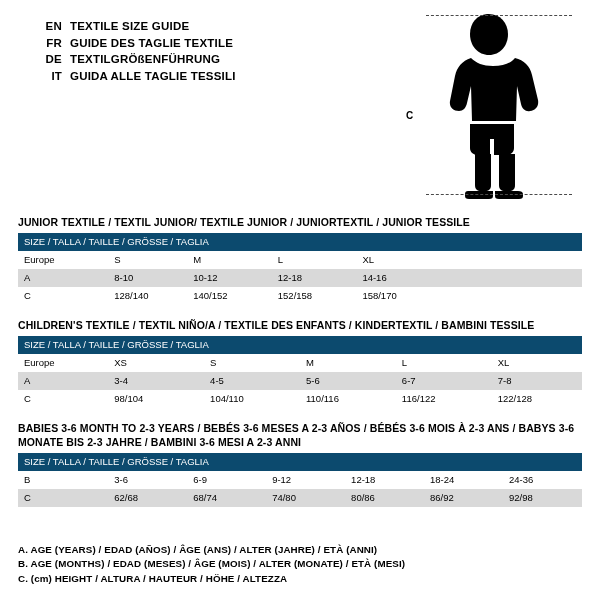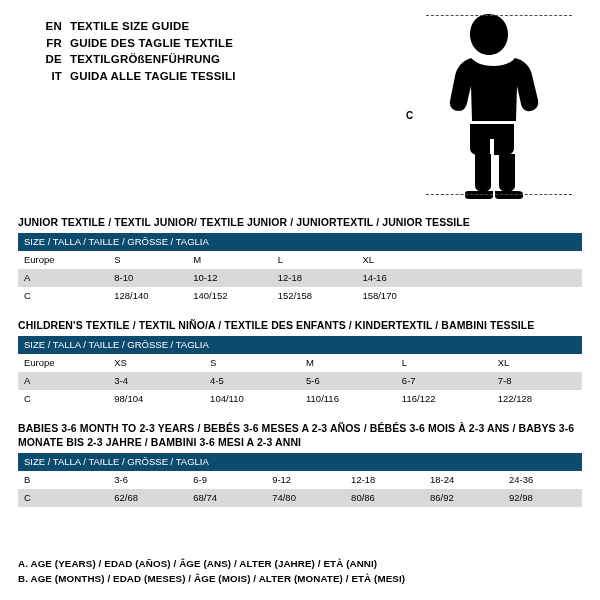--- a/index.html
+++ b/index.html
@@ -297,15 +297,16 @@
           <td>86/92</td>
           <td>92/98</td>
         </tr>
       </tbody>
     </table>
   </div>
 
   <div class="footer">
     <div class="footer-line">A. AGE (YEARS) / EDAD (AÑOS) / ÂGE (ANS) / ALTER (JAHRE) / ETÀ (ANNI)</div>
     <div class="footer-line">B. AGE (MONTHS) / EDAD (MESES) / ÂGE (MOIS) / ALTER (MONATE) / ETÀ (MESI)</div>
+    <div class="footer-line">C. (cm) HEIGHT / ALTURA / HAUTEUR / HÖHE / ALTEZZA</div>
   </div>
 
 </div>
 
 </body></html>

